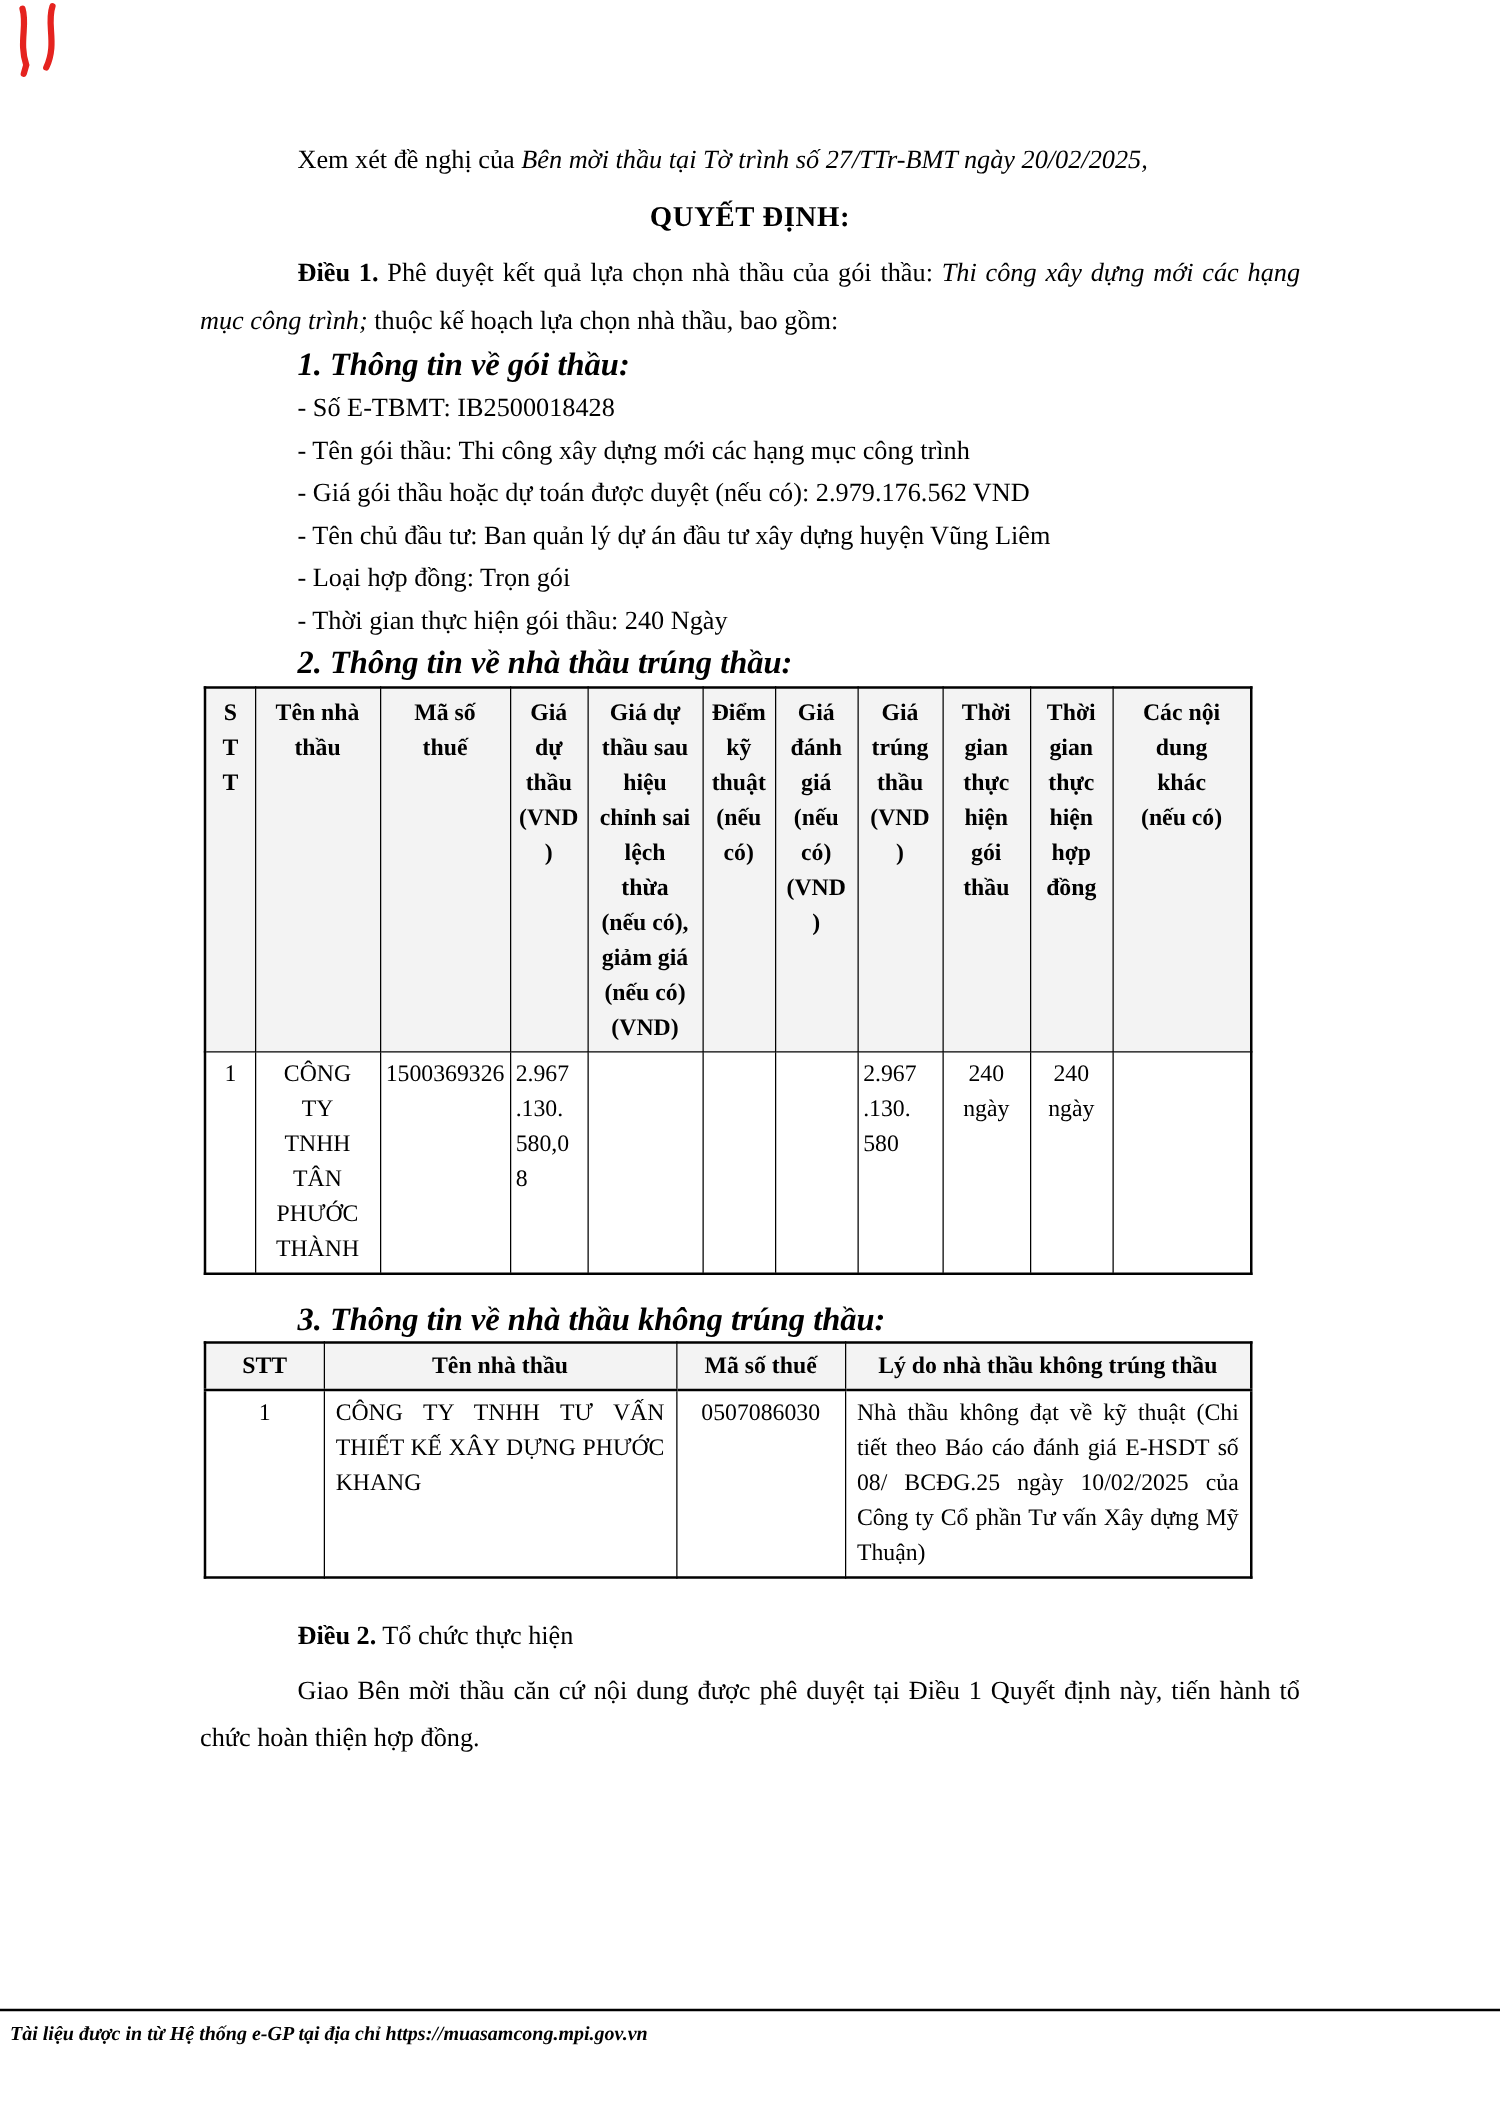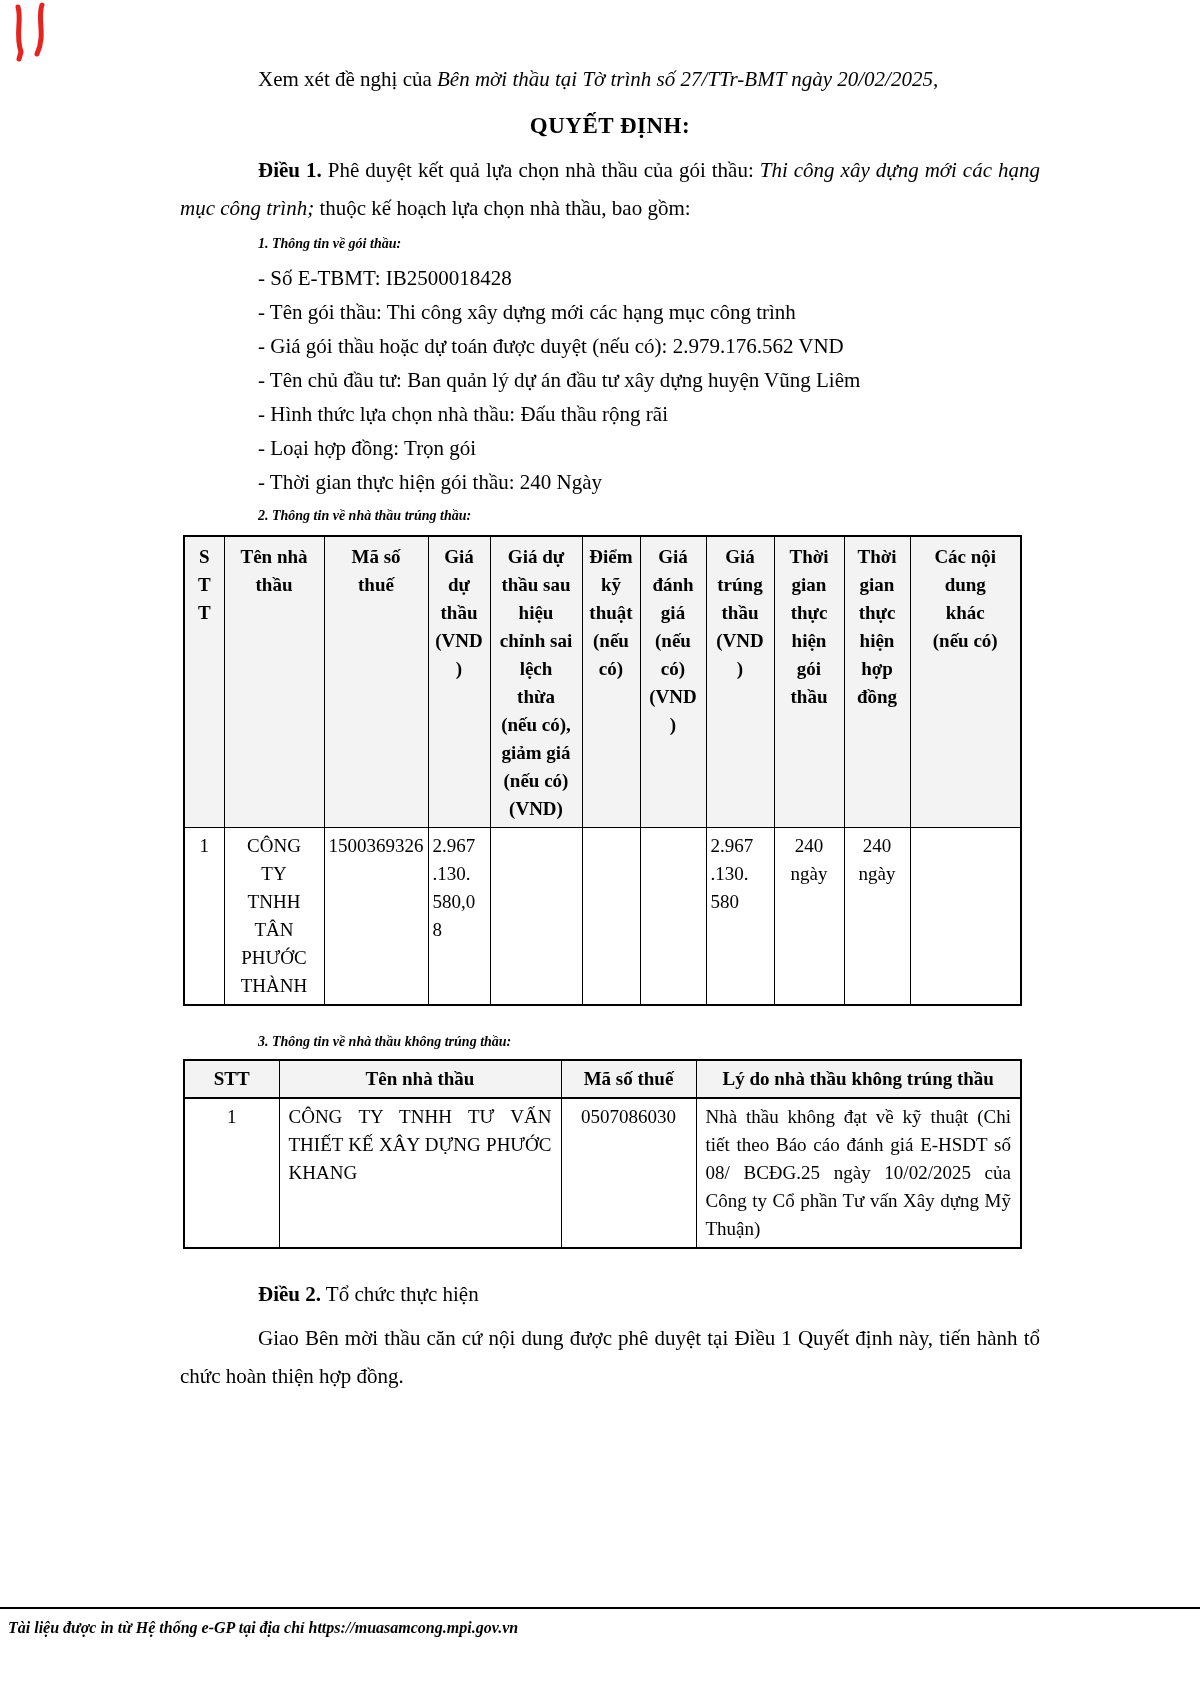--- a/index.html
+++ b/index.html
@@ -2,38 +2,38 @@
 <html><head>
 <meta charset="utf-8">
 <style>
   html, body { margin: 0; padding: 0; }
   body {
     width: 1200px; height: 1697px;
     background: #ffffff; color: #000000;
     font-family: "Liberation Serif", serif;
     position: relative; overflow: hidden;
   }
-  .content { padding: 60px 160px 0 160px; margin-left: 20px; }
+  .content { padding: 108px 160px 0 160px; }
 
   .body-text {
     font-size: 21px; line-height: 38px;
     text-align: justify; margin: 0;
   }
   .indent { text-indent: 78px; }
   .italic { font-style: italic; }
   .bold { font-weight: bold; }
 
   .decision-title {
     text-align: center; font-weight: bold;
     font-size: 23px; line-height: 30px;
     margin: 13px 0 0 0; letter-spacing: .5px;
   }
 
   .sec-heading {
-    font-size: 14px; font-weight: bold; font-style: italic;
+    font-size: 26px; font-weight: bold; font-style: italic;
     line-height: 34px; margin: 0 0 0 78px;
   }
   .list-item {
     font-size: 21px; line-height: 34px;
     margin: 0 0 0 78px; white-space: nowrap;
   }
 
   table.doc-table {
     border-collapse: collapse; table-layout: fixed;
     width: 837px; margin: 2px 0 0 3px;
@@ -94,21 +94,20 @@
   <div class="gap-sm"></div>
 
   <p class="body-text indent"><span class="bold">Điều 1.</span><span> Phê duyệt kết quả lựa chọn nhà thầu của gói thầu: </span><span class="italic">Thi công xây dựng mới các hạng mục công trình;</span><span> thuộc kế hoạch lựa chọn nhà thầu, bao gồm:</span></p>
 
   <div class="sec-heading">1. Thông tin về gói thầu:</div>
 
   <div class="list-item">- Số E-TBMT: IB2500018428</div>
   <div class="list-item">- Tên gói thầu: Thi công xây dựng mới các hạng mục công trình</div>
   <div class="list-item">- Giá gói thầu hoặc dự toán được duyệt (nếu có): 2.979.176.562 VND</div>
   <div class="list-item">- Tên chủ đầu tư: Ban quản lý dự án đầu tư xây dựng huyện Vũng Liêm</div>
-  <div class="list-item">- Hình thức lựa chọn nhà thầu: Đấu thầu rộng rãi</div>
   <div class="list-item">- Loại hợp đồng: Trọn gói</div>
   <div class="list-item">- Thời gian thực hiện gói thầu: 240 Ngày</div>
 
   <div class="sec-heading">2. Thông tin về nhà thầu trúng thầu:</div>
 
   <table class="doc-table" id="winners-table">
     <colgroup>
       <col style="width:40px">
         <col style="width:100px">
         <col style="width:104px">

